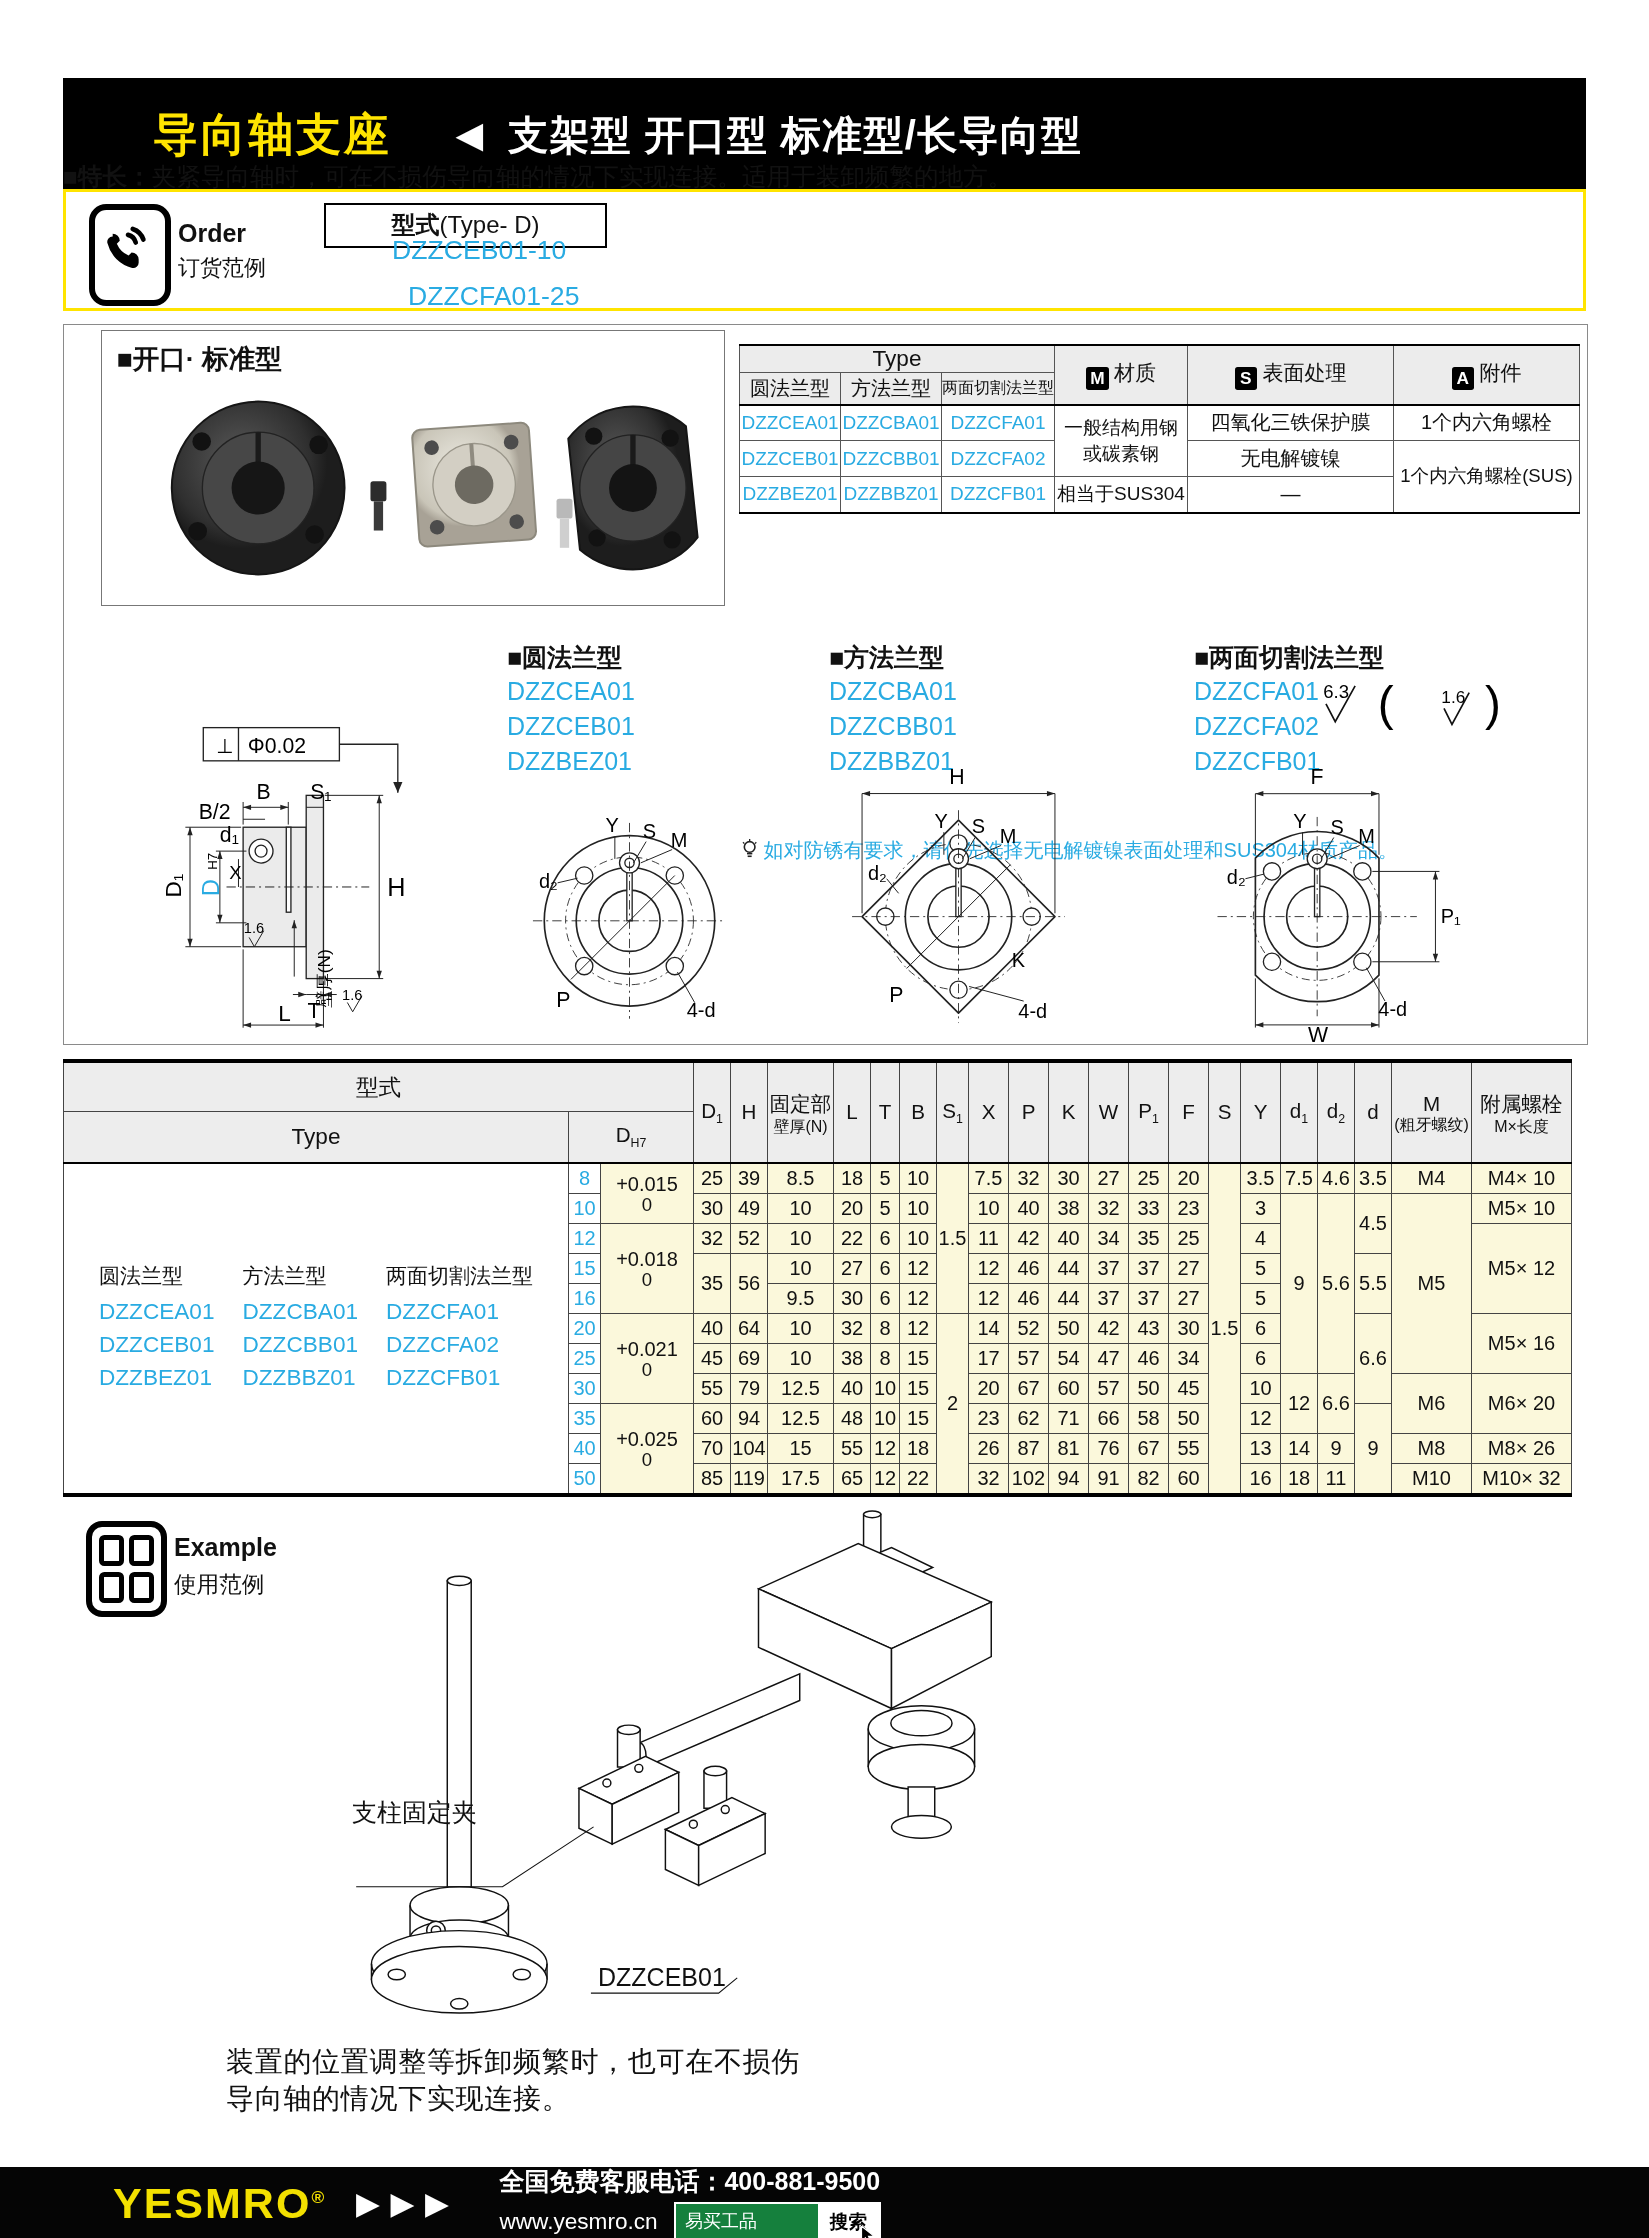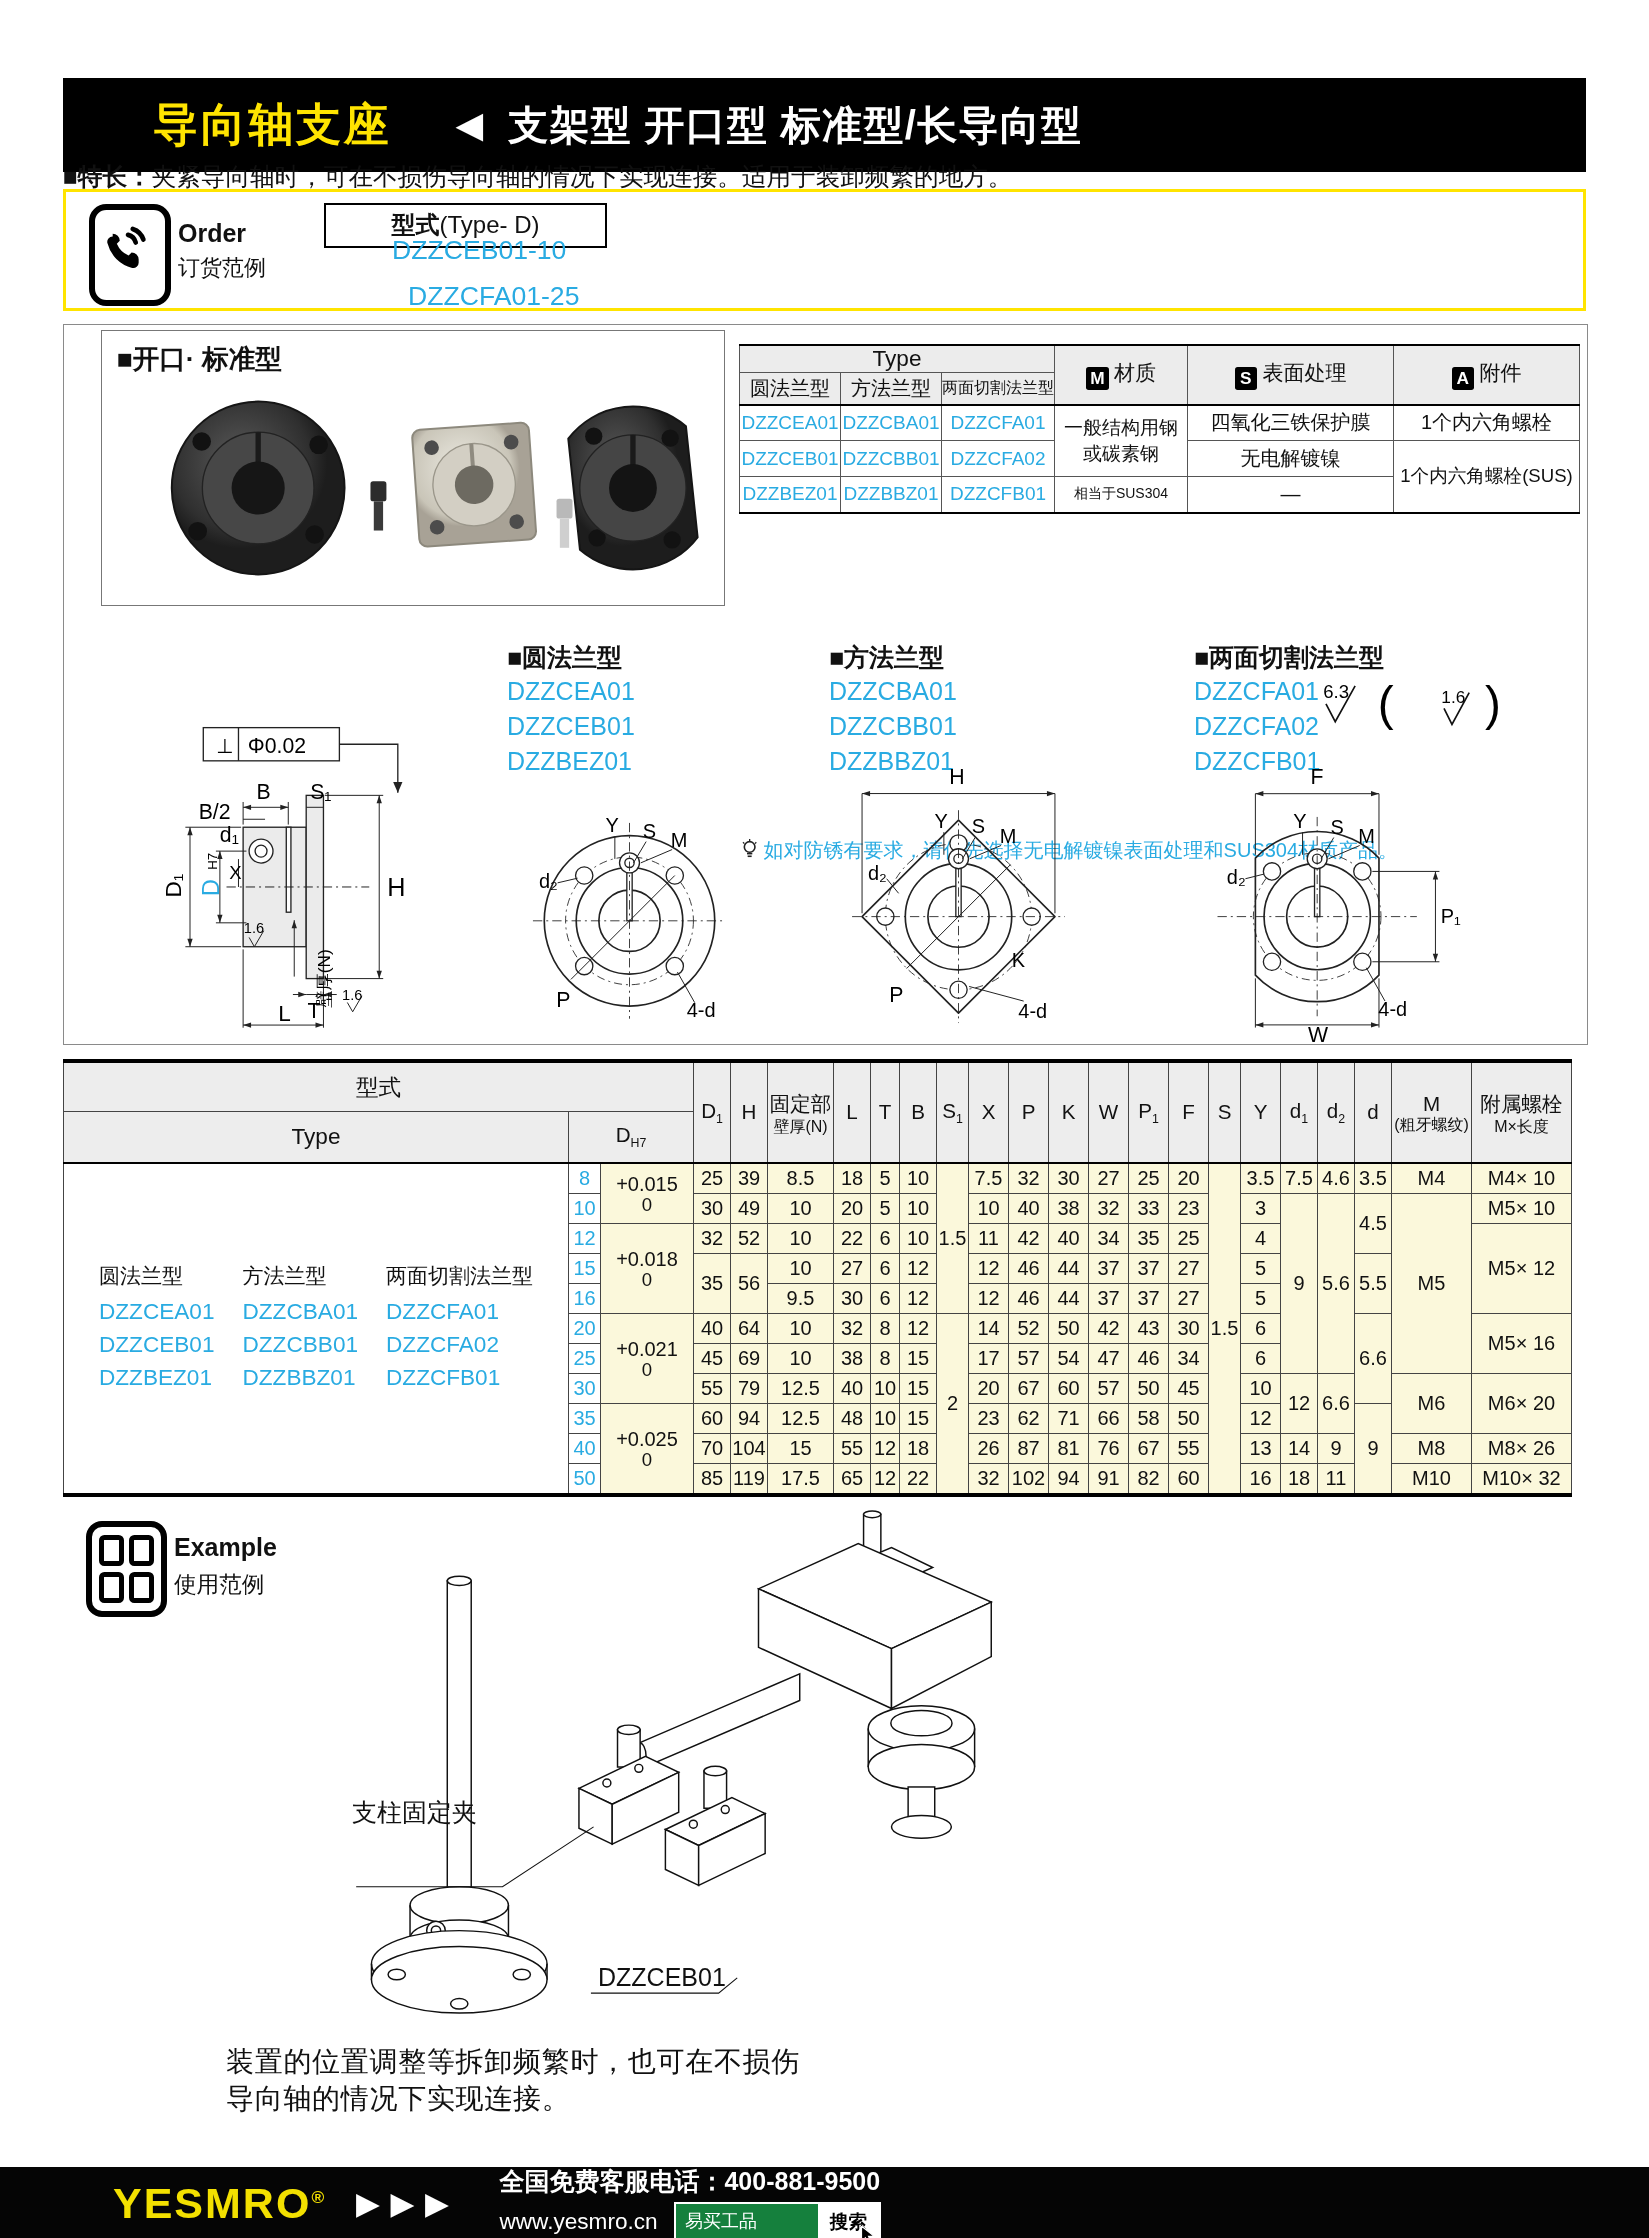--- a/index.html
+++ b/index.html
@@ -1,20 +1,20 @@
 <!DOCTYPE html>
 <html style="font-size:10.6px"><head>
 <meta charset="utf-8">
 <style>
   html,body{margin:0;padding:0;background:#fff;}
   body{width:1650px;height:2239px;position:relative;overflow:hidden;
        font-family:"Liberation Sans","DejaVu Sans",sans-serif;color:#111;}
   .abs{position:absolute;}
   
-  .title-bar{left:63px;top:78px;width:1523px;height:94px;background:#000;
+  .title-bar{left:63px;top:78px;width:1523px;height:114px;background:#000;
              display:flex;align-items:center;}
   .title-yellow{color:#ffe400;font-size:45px;font-weight:bold;margin-left:90px;letter-spacing:2.7px;}
   .title-arrow{color:#fff;font-size:36px;margin:0 25px 0 64px;}
   .title-white{color:#fff;font-size:40px;font-weight:bold;letter-spacing:1.3px;}
   
   .features{left:63px;top:160px;width:1523px;font-size:24.6px;}
   .features b{font-weight:bold;}
   
   .order-box{left:63px;top:189px;width:1517px;height:116px;border:3.3px solid #ffe400;background:#fff;}
   .phone-icon{left:23px;top:12px;width:70px;height:90px;border:6px solid #000;border-radius:17.3px;}
@@ -213,21 +213,21 @@
         <td class="code-cell">DZZCEB01</td>
         <td class="code-cell">DZZCBB01</td>
         <td class="code-cell">DZZCFA02</td>
         <td style="font-size:20px;">无电解镀镍</td>
         <td rowspan="2" style="font-size:18.6px;">1个内六角螺栓(SUS)</td>
       </tr>
       <tr style="height:36px;">
         <td class="code-cell">DZZBEZ01</td>
         <td class="code-cell">DZZBBZ01</td>
         <td class="code-cell">DZZCFB01</td>
-        <td style="font-size:14px;">相当于SUS304</td>
+        <td style="font-size:19px;">相当于SUS304</td>
         <td style="font-size:20px;">—</td>
       </tr>
     </tbody>
   </table>
 
   <div class="abs note-line">
     <svg width="17.3" height="22.6" viewBox="0 0 26 34">
       <circle cx="13" cy="12" r="8" fill="none" stroke="#222" stroke-width="2.4"></circle>
       <line x1="9" y1="22" x2="17" y2="22" stroke="#222" stroke-width="2.4"></line>
       <line x1="10" y1="26" x2="16" y2="26" stroke="#222" stroke-width="2.4"></line>

